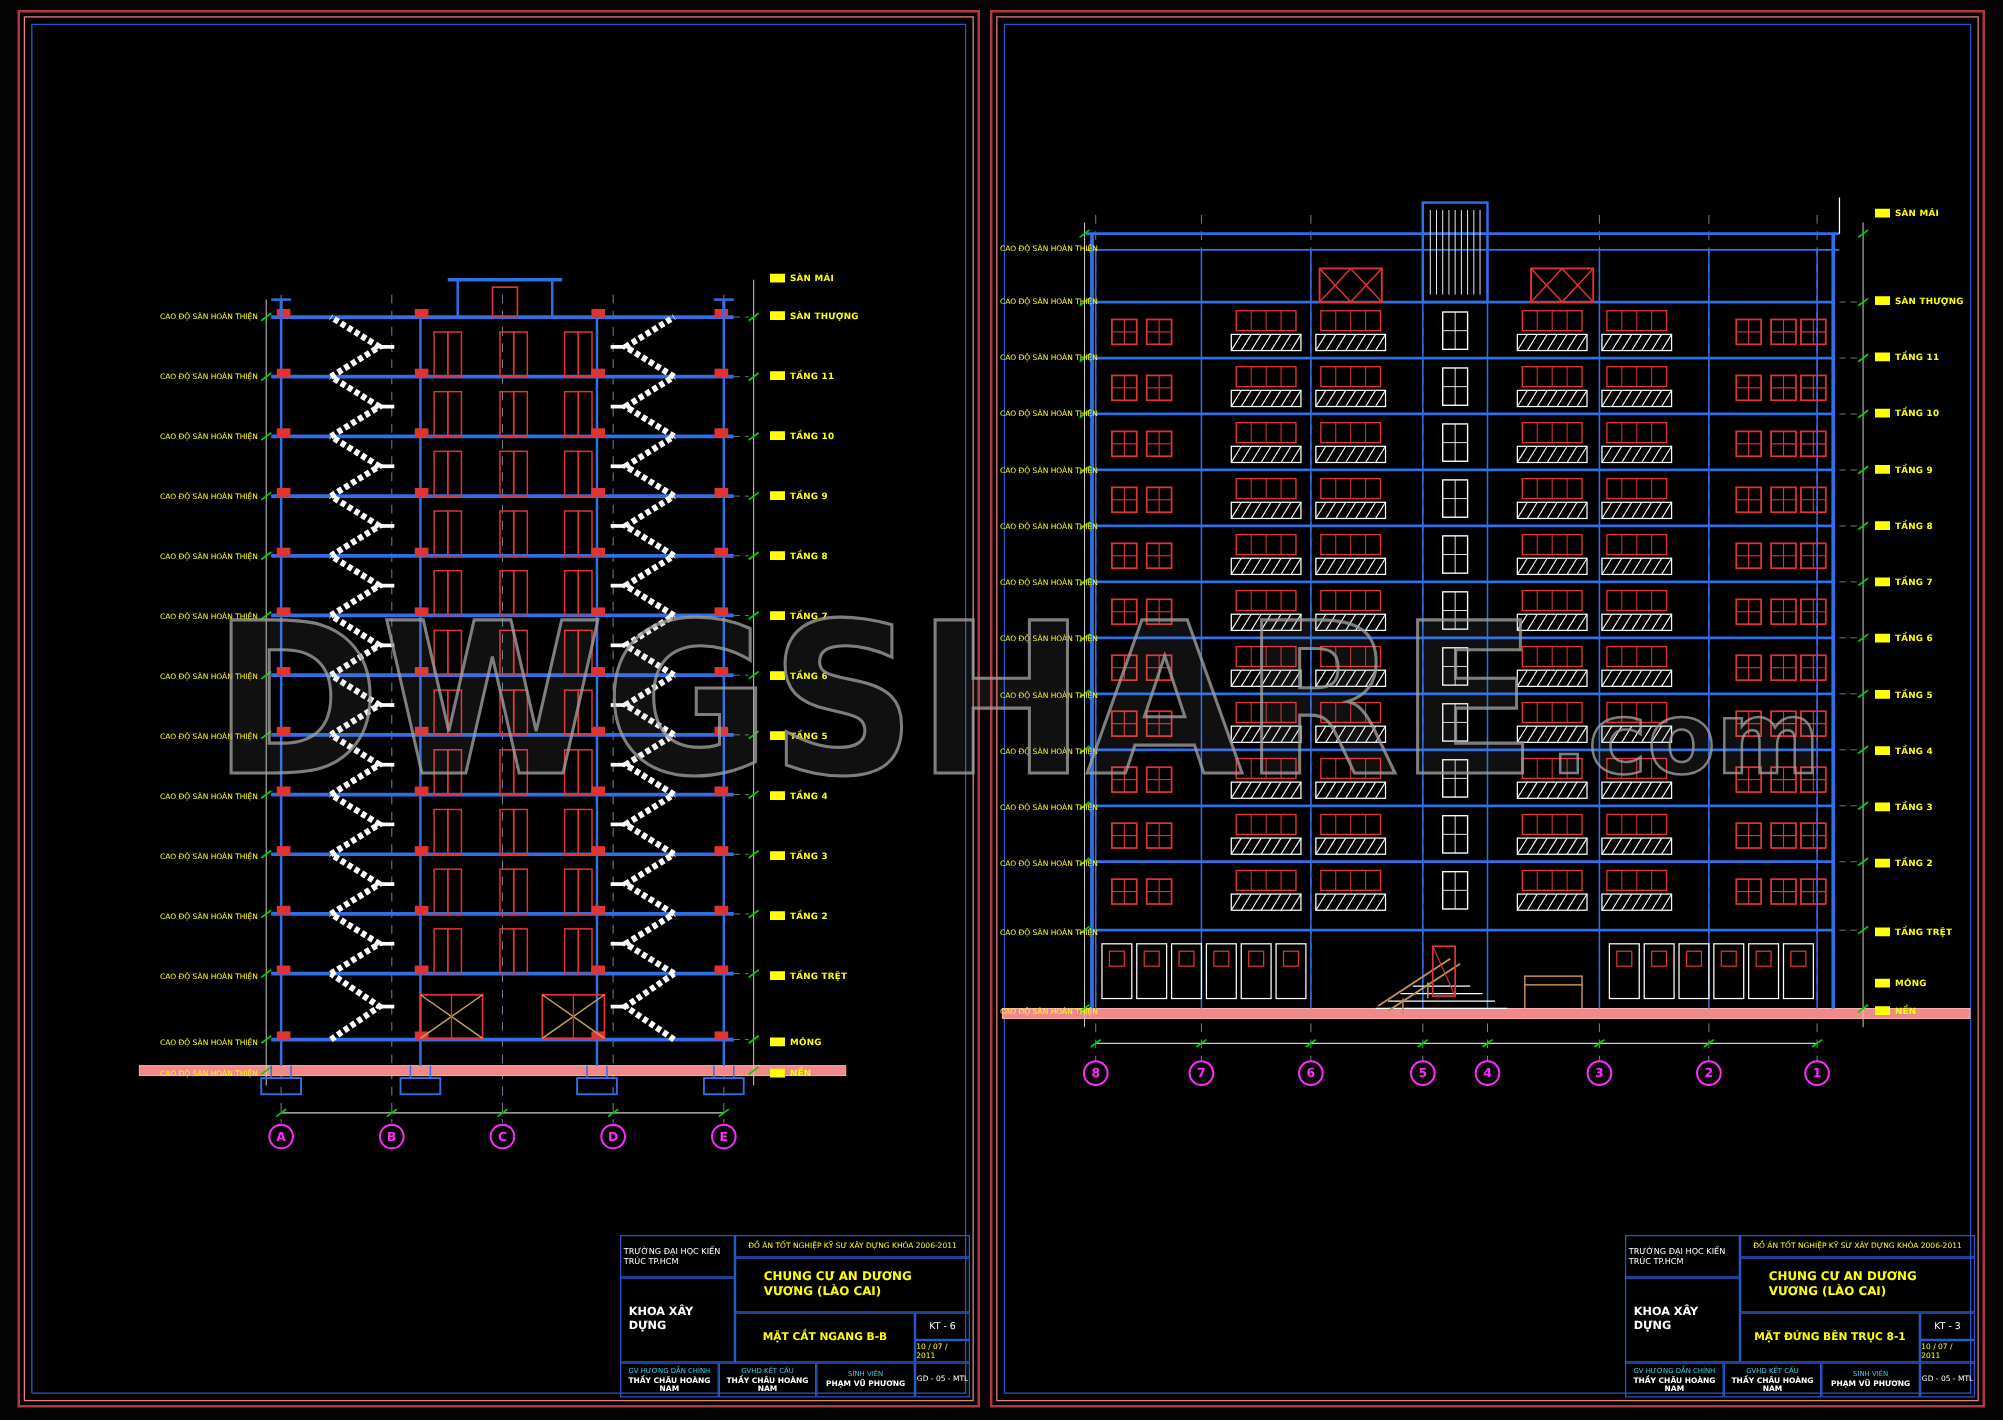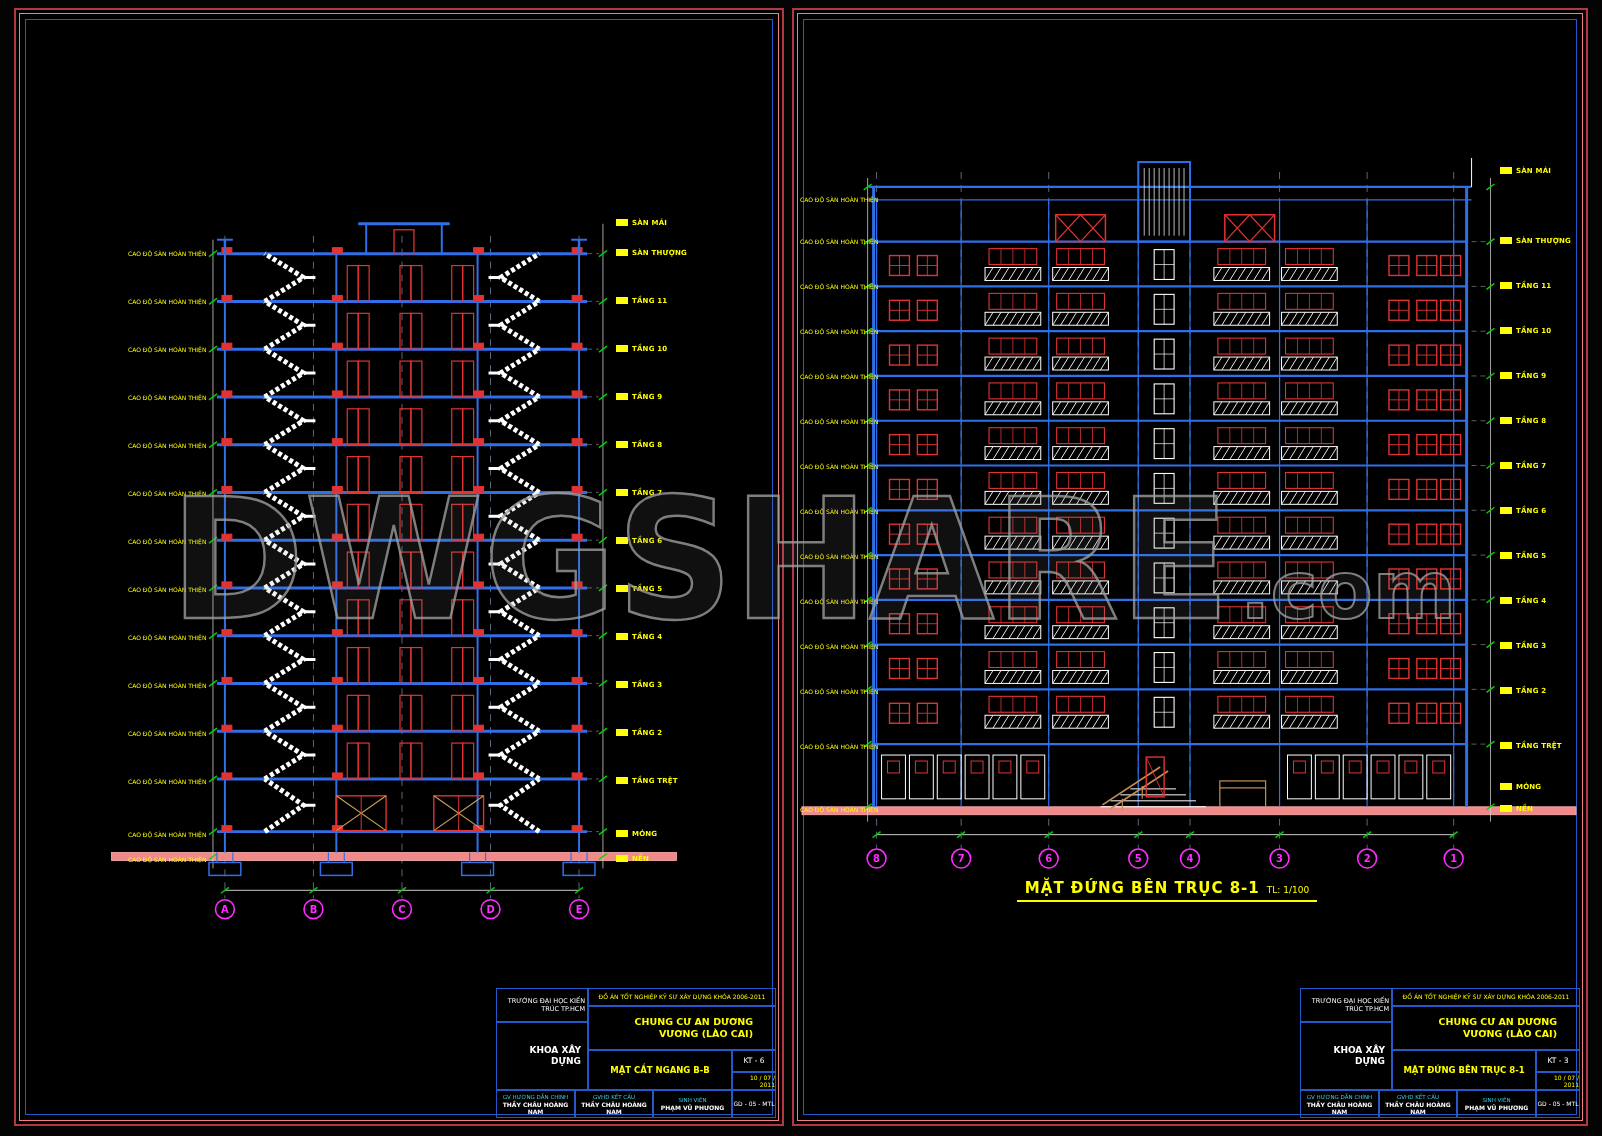--- a/index.html
+++ b/index.html
@@ -19,21 +19,21 @@
   .lvl-txt{color:#ffff00;font-size:7px;font-weight:bold;white-space:nowrap;letter-spacing:.2px}
   .caodo{position:absolute;color:#ffff00;font-size:6px;white-space:nowrap;letter-spacing:0}
 
   .dtitle{position:absolute;text-align:center;color:#ffff00;white-space:nowrap;width:500px}
   .dtitle-inner{display:inline-block;border-bottom:2px solid #ffff00;padding:0 8px 3px}
   .dtitle .t{font-size:15px;font-weight:bold;letter-spacing:1px}
   .dtitle .s{font-size:9px;margin-left:7px}
 
   .tblock{position:absolute;width:280px;height:130px}
   .tb-cell{position:absolute;border:1px solid #2558c8;display:flex;align-items:center;
-    justify-content:center;text-align:right;color:#fff;overflow:hidden;line-height:1.25}
+    justify-content:center;text-align:left;color:#fff;overflow:hidden;line-height:1.25}
   .tb-school{left:0;top:0;width:92px;height:34px;font-size:6.5px;padding:2px}
   .tb-header{left:92px;top:0;width:188px;height:18px;color:#ffff00;font-size:6px;padding:0 4px}
   .tb-project{left:92px;top:18px;width:188px;height:44px;color:#ffff00;font-weight:bold;
     font-size:9.5px;padding:0 22px}
   .tb-faculty{left:0;top:34px;width:92px;height:68px;font-weight:bold;font-size:9px;padding:0 6px}
   .tb-dtitle{left:92px;top:62px;width:144px;height:40px;color:#ffff00;font-weight:bold;font-size:8.5px}
   .tb-sheetno{left:236px;top:62px;width:44px;height:22px;font-size:7.5px;color:#fff}
   .tb-date{left:236px;top:84px;width:44px;height:18px;font-size:6px;color:#ffff00}
   .tb-code{left:236px;top:102px;width:44px;height:28px;font-size:6px}
   .tb-role{position:absolute;top:102px;height:28px;border:1px solid #2558c8;display:flex;
@@ -1338,25 +1338,20 @@
         <circle cx="398" cy="852" r="9.5" stroke="#ff2bff" stroke-width="1.6" fill="none"></circle>
         <text x="398" y="855.5" fill="#ff2bff" font-size="10" text-anchor="middle" font-family="DejaVu Sans, sans-serif" font-weight="bold">4</text>
         <circle cx="488" cy="852" r="9.5" stroke="#ff2bff" stroke-width="1.6" fill="none"></circle>
         <text x="488" y="855.5" fill="#ff2bff" font-size="10" text-anchor="middle" font-family="DejaVu Sans, sans-serif" font-weight="bold">3</text>
         <circle cx="576" cy="852" r="9.5" stroke="#ff2bff" stroke-width="1.6" fill="none"></circle>
         <text x="576" y="855.5" fill="#ff2bff" font-size="10" text-anchor="middle" font-family="DejaVu Sans, sans-serif" font-weight="bold">2</text>
         <circle cx="663" cy="852" r="9.5" stroke="#ff2bff" stroke-width="1.6" fill="none"></circle>
         <text x="663" y="855.5" fill="#ff2bff" font-size="10" text-anchor="middle" font-family="DejaVu Sans, sans-serif" font-weight="bold">1</text>
       </svg>
 
-    <div class="dtitle" style="left:123px;top:868px">
-      <span class="dtitle-inner">
-        <span class="t">MẶT ĐỨNG BÊN TRỤC 8-1</span><span class="s">TL: 1/100</span>
-      </span>
-    </div>
 
     <div class="tblock" style="left:506px;top:978px">
       <div class="tb-cell tb-school">TRƯỜNG ĐẠI HỌC KIẾN TRÚC TP.HCM</div>
       <div class="tb-cell tb-header">ĐỒ ÁN TỐT NGHIỆP KỸ SƯ XÂY DỰNG KHÓA 2006-2011</div>
       <div class="tb-cell tb-project">CHUNG CƯ AN DƯƠNG VƯƠNG (LÀO CAI)</div>
       <div class="tb-cell tb-faculty">KHOA XÂY DỰNG</div>
       <div class="tb-cell tb-dtitle">MẶT ĐỨNG BÊN TRỤC 8-1</div>
       <div class="tb-cell tb-sheetno">KT - 3</div>
       <div class="tb-cell tb-date">10 / 07 / 2011</div>
       <div class="tb-cell tb-code">GD - 05 - MTL</div>

